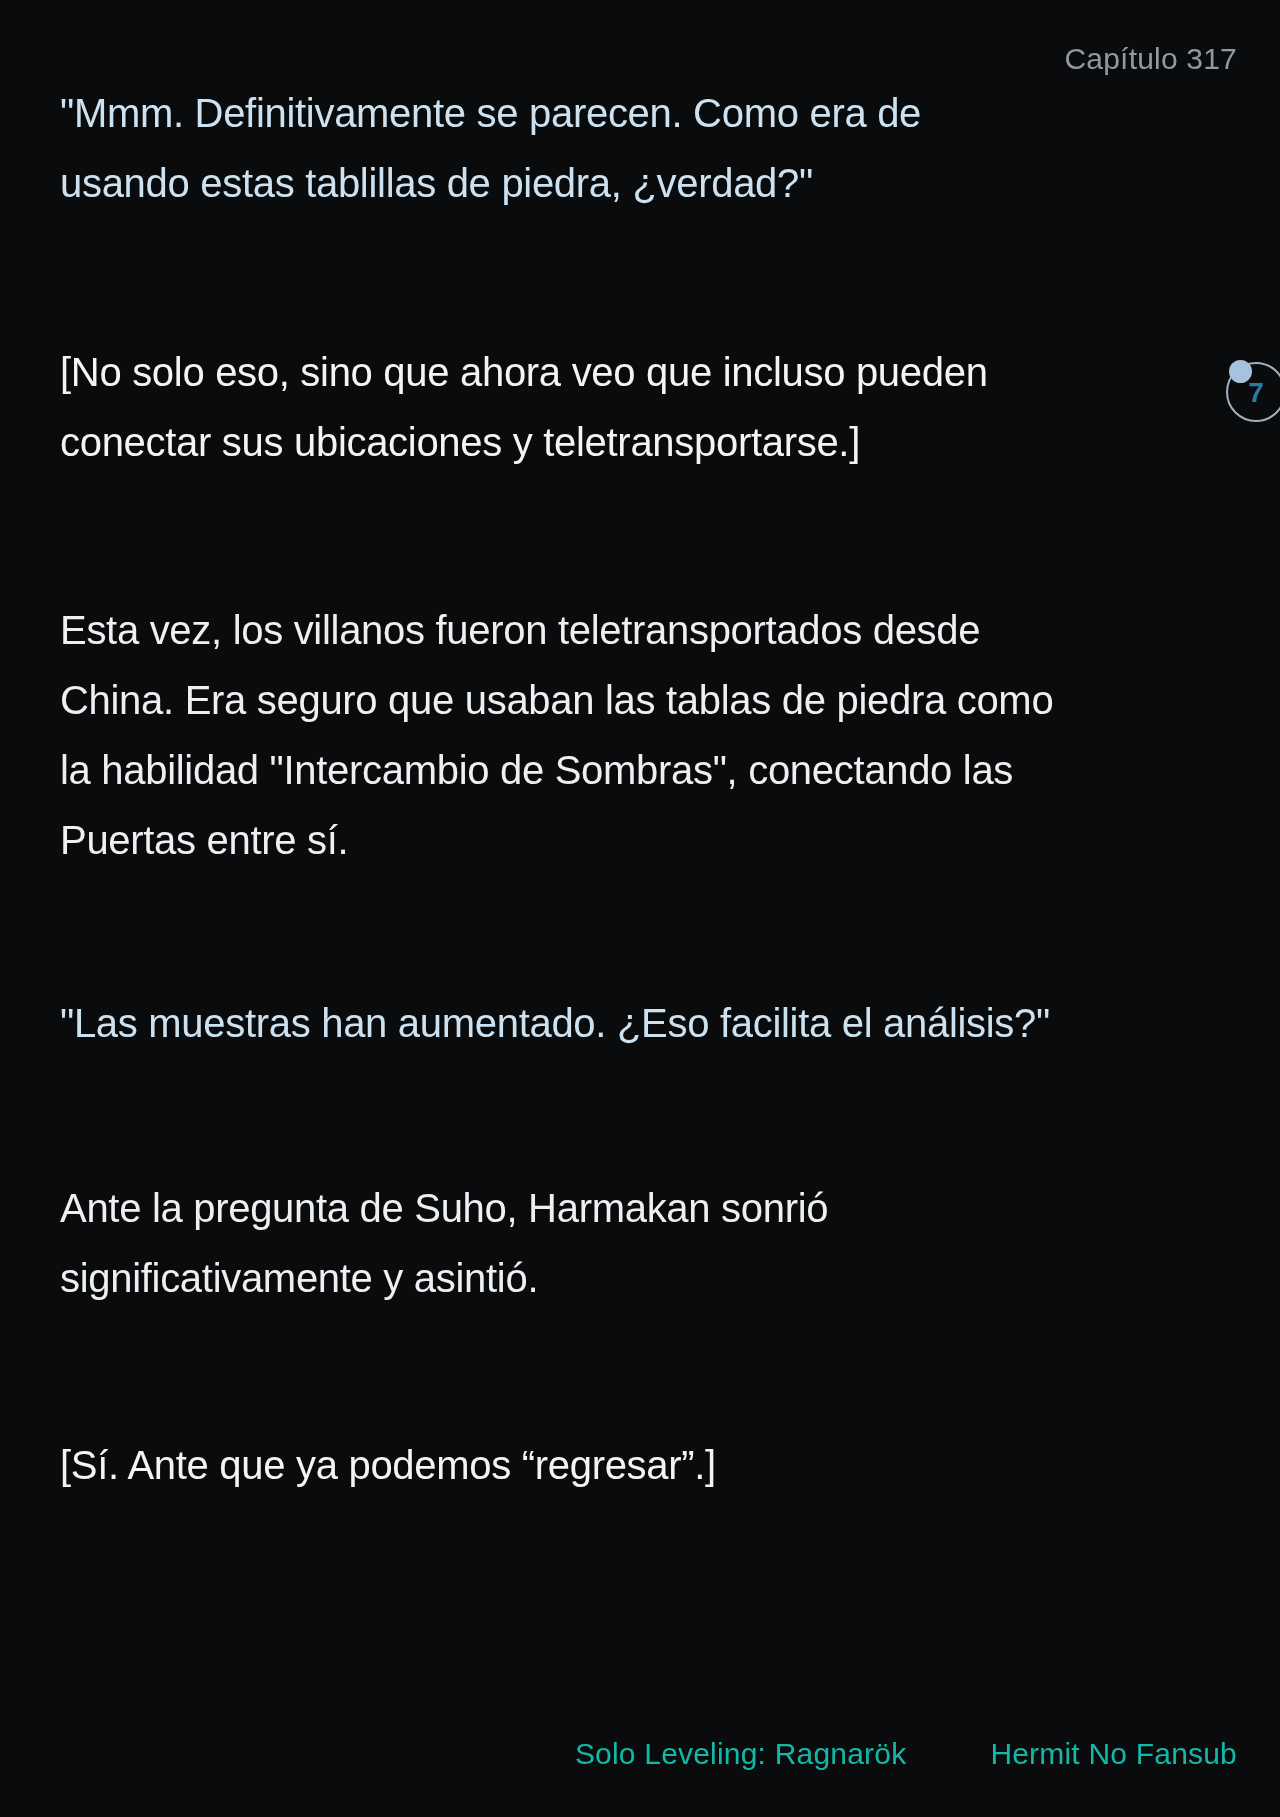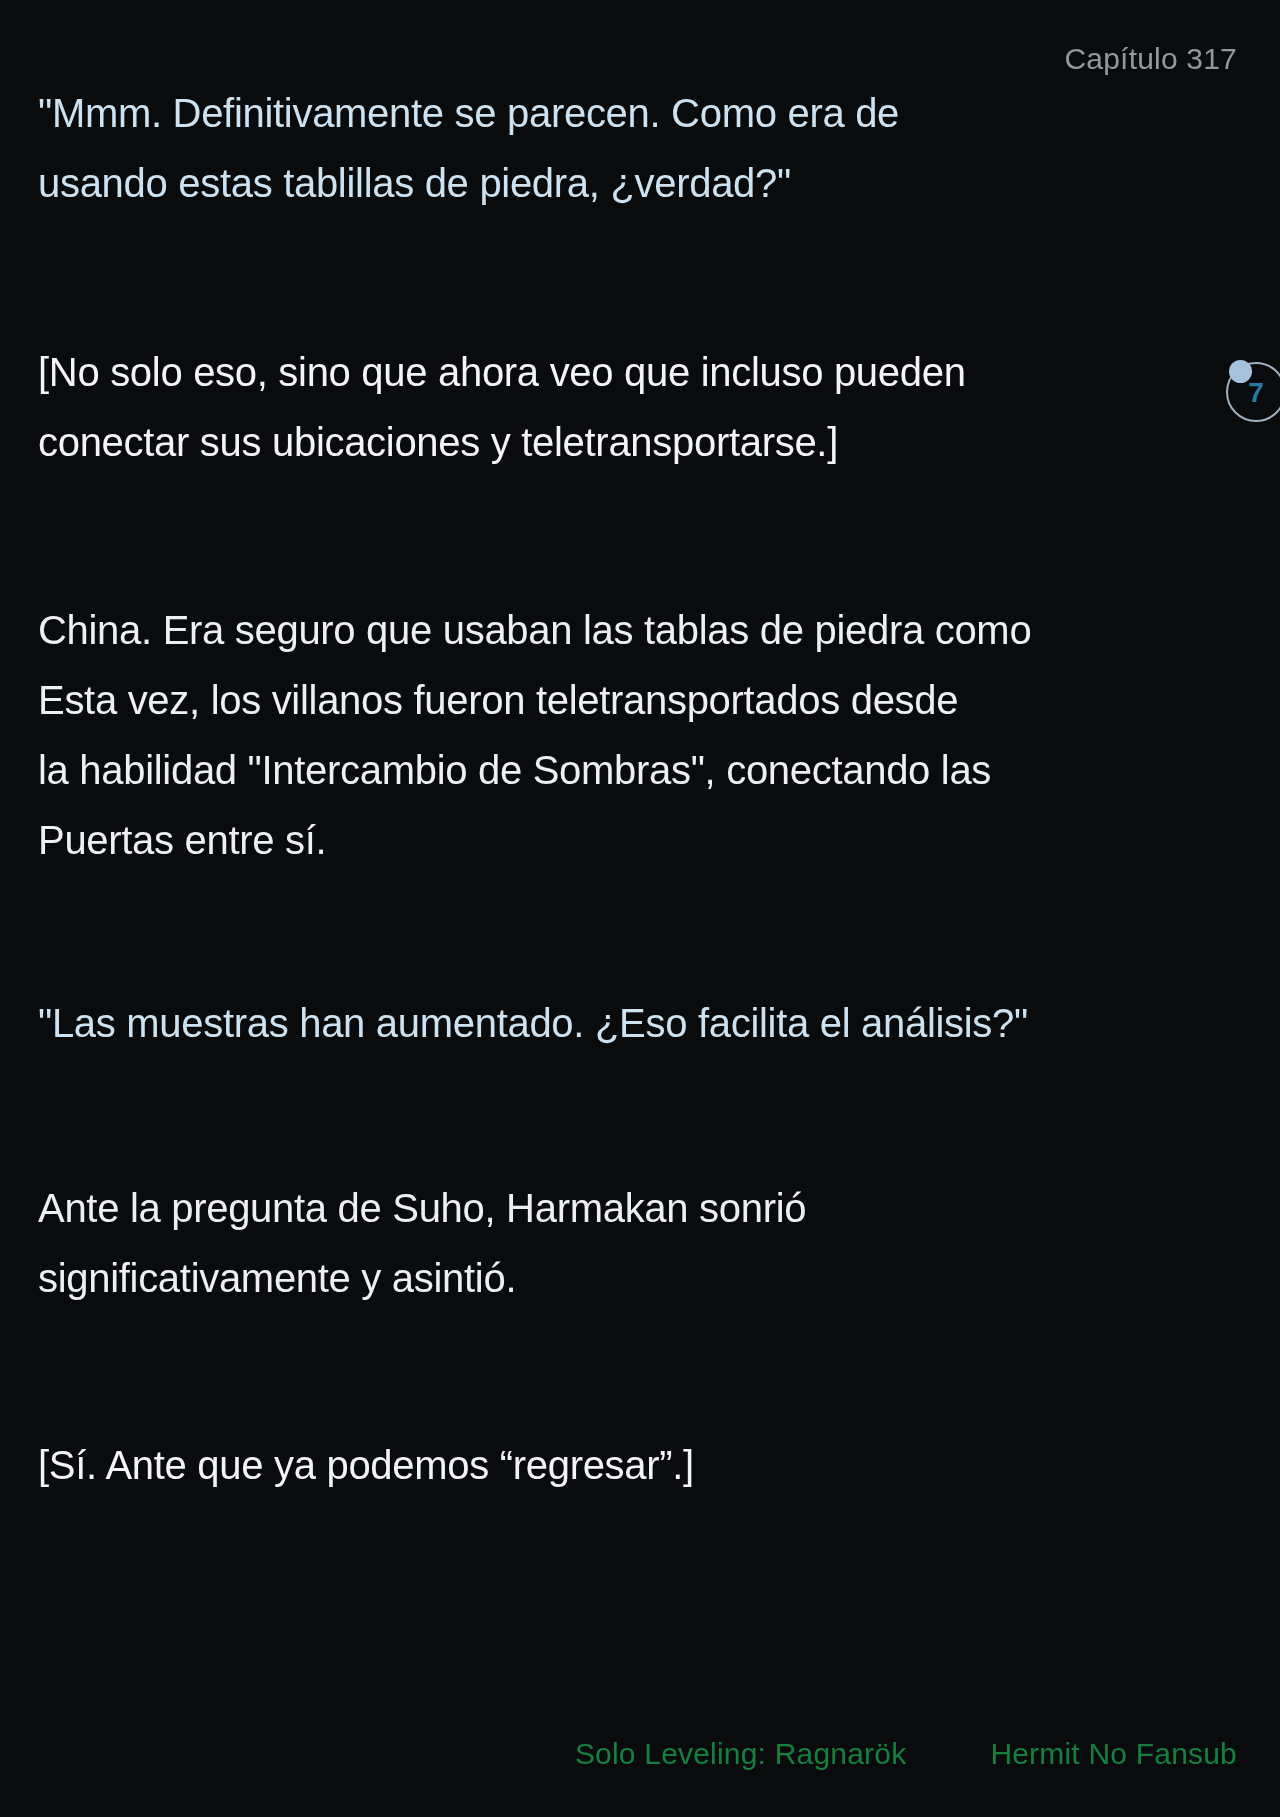--- a/index.html
+++ b/index.html
@@ -8,21 +8,21 @@
     background: #0a0b0d;
   }
   .page {
     position: relative;
     width: 1280px;
     height: 1817px;
     background: #0a0b0d;
     overflow: hidden;
     font-family: "Liberation Sans", sans-serif;
     box-sizing: border-box;
-    padding: 42px 43px 0 38px;
+    padding: 42px 43px 0 60px;
   }
   .chapter-label {
     text-align: right;
     font-size: 30px;
     line-height: 34px;
     color: #94989c;
     letter-spacing: 0.2px;
   }
   .para {
     margin: 0;
@@ -71,21 +71,21 @@
     padding-top: 2px;
   }
   .page-footer {
     position: absolute;
     top: 1736px;
     right: 43px;
     display: flex;
     gap: 84px;
     font-size: 30px;
     line-height: 36px;
-    color: #15803d;
+    color: #14b8a6;
     letter-spacing: 0.2px;
     justify-content: space-between;
   }
 </style>
 </head>
 <body>
 
 <div class="page">
 
   <div class="chapter-label">Capítulo 317</div>
@@ -96,22 +96,22 @@
       <span class="line">"Mmm. Definitivamente se parecen. Como era de</span>
       <span class="line">usando estas tablillas de piedra, ¿verdad?"</span>
     </p>
 
     <p class="para system m2">
       <span class="line">[No solo eso, sino que ahora veo que incluso pueden</span>
       <span class="line">conectar sus ubicaciones y teletransportarse.]</span>
     </p>
 
     <p class="para narration m3">
+      <span class="line">Esta vez, los villanos fueron teletransportados desde</span>
       <span class="line">China. Era seguro que usaban las tablas de piedra como</span>
-      <span class="line">Esta vez, los villanos fueron teletransportados desde</span>
       <span class="line">la habilidad "Intercambio de Sombras", conectando las</span>
       <span class="line">Puertas entre sí.</span>
     </p>
 
     <p class="para dialogue m4">
       <span class="line">"Las muestras han aumentado. ¿Eso facilita el análisis?"</span>
     </p>
 
     <p class="para narration m5">
       <span class="line">Ante la pregunta de Suho, Harmakan sonrió</span>

